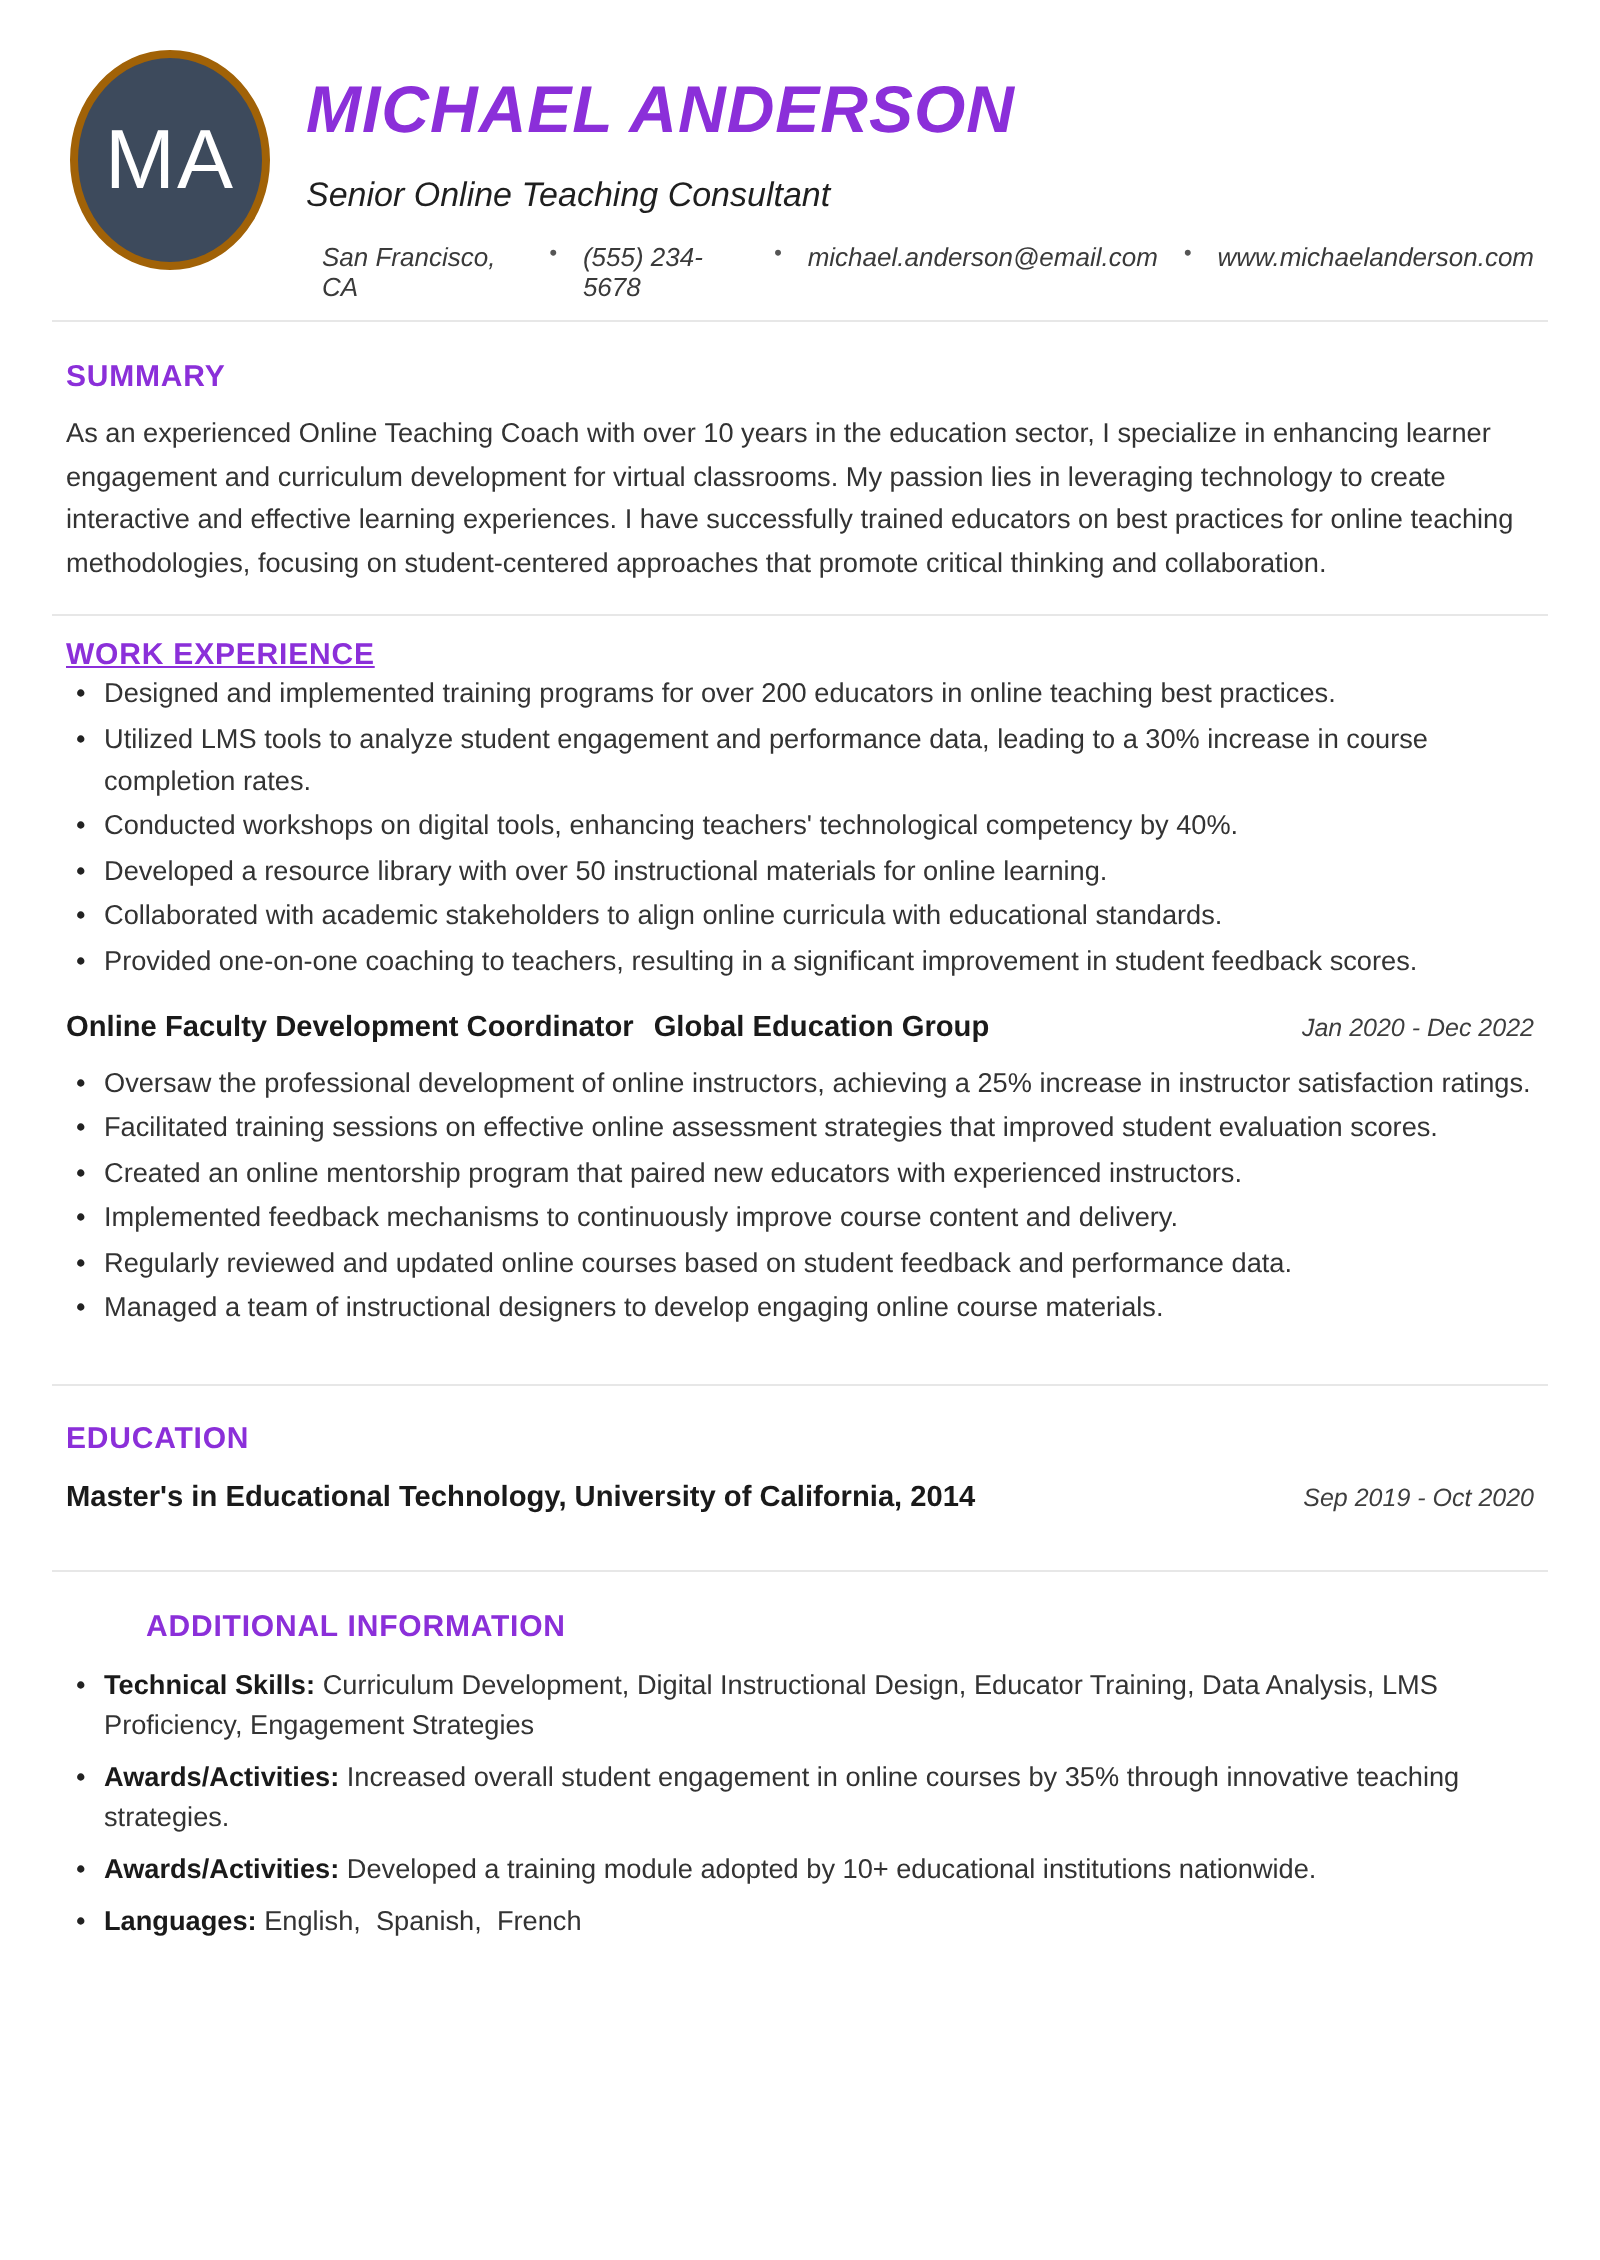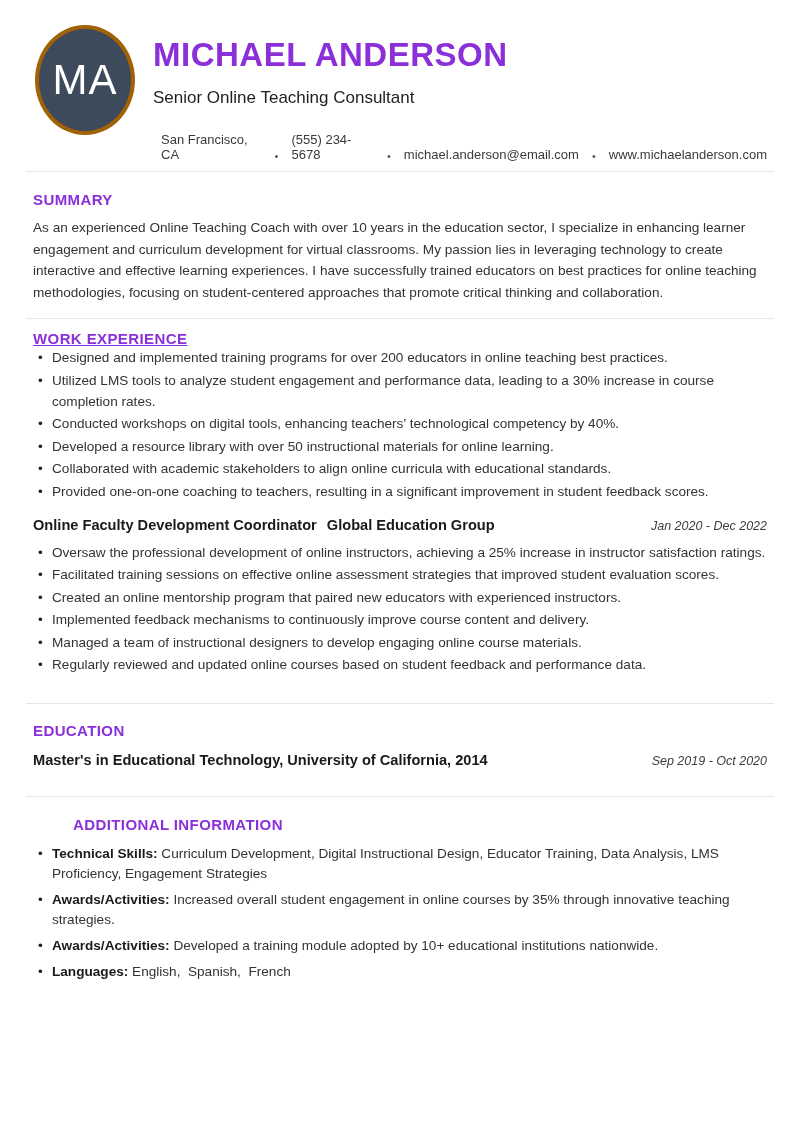--- a/index.html
+++ b/index.html
@@ -31,37 +31,37 @@
     align-items: center;
     justify-content: center;
     flex-shrink: 0;
   }
   .avatar-initials {
     color: #ffffff;
     font-size: 42px;
     font-weight: 500;
     letter-spacing: 1px;
   }
-  .header-text { margin-left: 18px; padding-top: 12px; }
+  .header-text { margin-left: 18px; padding-top: 12px; font-style: italic; }
   .name {
     color: #8b2fd9;
     font-size: 33px;
     font-weight: bold;
     letter-spacing: 0.5px;
     line-height: 1.1;
   }
   .job-title {
     color: #1f1f1f;
     font-size: 17px;
     margin-top: 15px;
   }
   .contact-row {
     display: flex;
-    align-items: flex-end;
-    margin-top: 24px;
+    align-items: flex-start;
+    margin-top: 13px;
     margin-left: 8px;
     font-size: 13px;
     color: #3a3a3a;
   }
   .contact-sep {
     margin: 0 13px;
     font-size: 11px;
     color: #555555;
   }
   
@@ -185,22 +185,22 @@
         <span class="entry-title">
           <span>Online Faculty Development Coordinator</span><span class="company">Global Education Group</span>
         </span>
         <span class="entry-dates">Jan 2020 - Dec 2022</span>
       </div>
       <ul class="bullets">
         <li>Oversaw the professional development of online instructors, achieving a 25% increase in instructor satisfaction ratings.</li>
         <li>Facilitated training sessions on effective online assessment strategies that improved student evaluation scores.</li>
         <li>Created an online mentorship program that paired new educators with experienced instructors.</li>
         <li>Implemented feedback mechanisms to continuously improve course content and delivery.</li>
+        <li>Regularly reviewed and updated online courses based on student feedback and performance data.</li>
         <li>Managed a team of instructional designers to develop engaging online course materials.</li>
-        <li>Regularly reviewed and updated online courses based on student feedback and performance data.</li>
       </ul>
     </div>
   </div>
 
   <hr class="divider hr-3">
 
   <div class="section">
     <div class="section-heading education-heading">EDUCATION</div>
     <div class="entry-header education-row">
       <span class="entry-title">Master's in Educational Technology, University of California, 2014</span>

